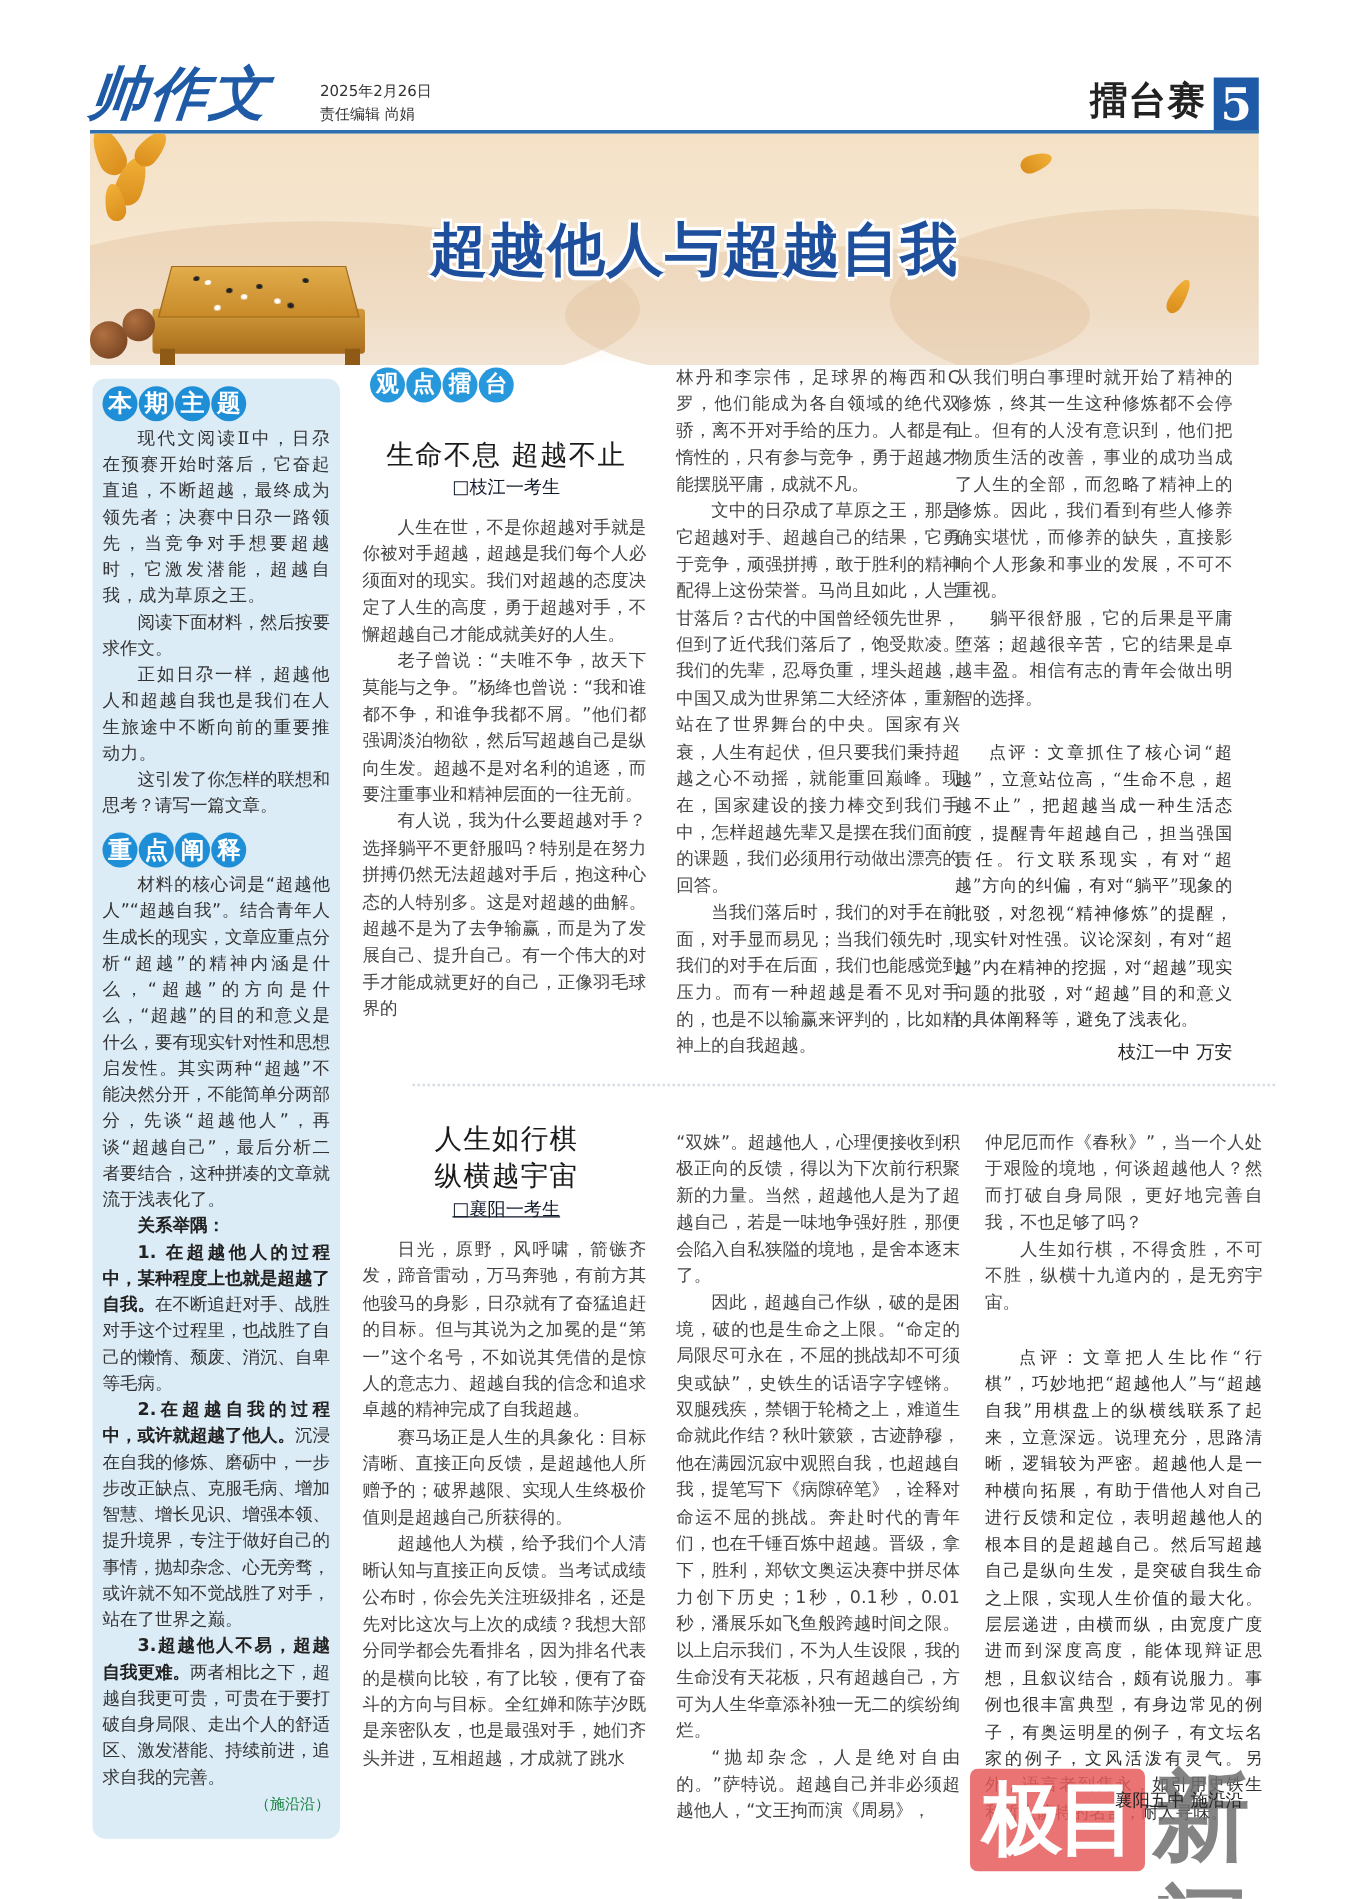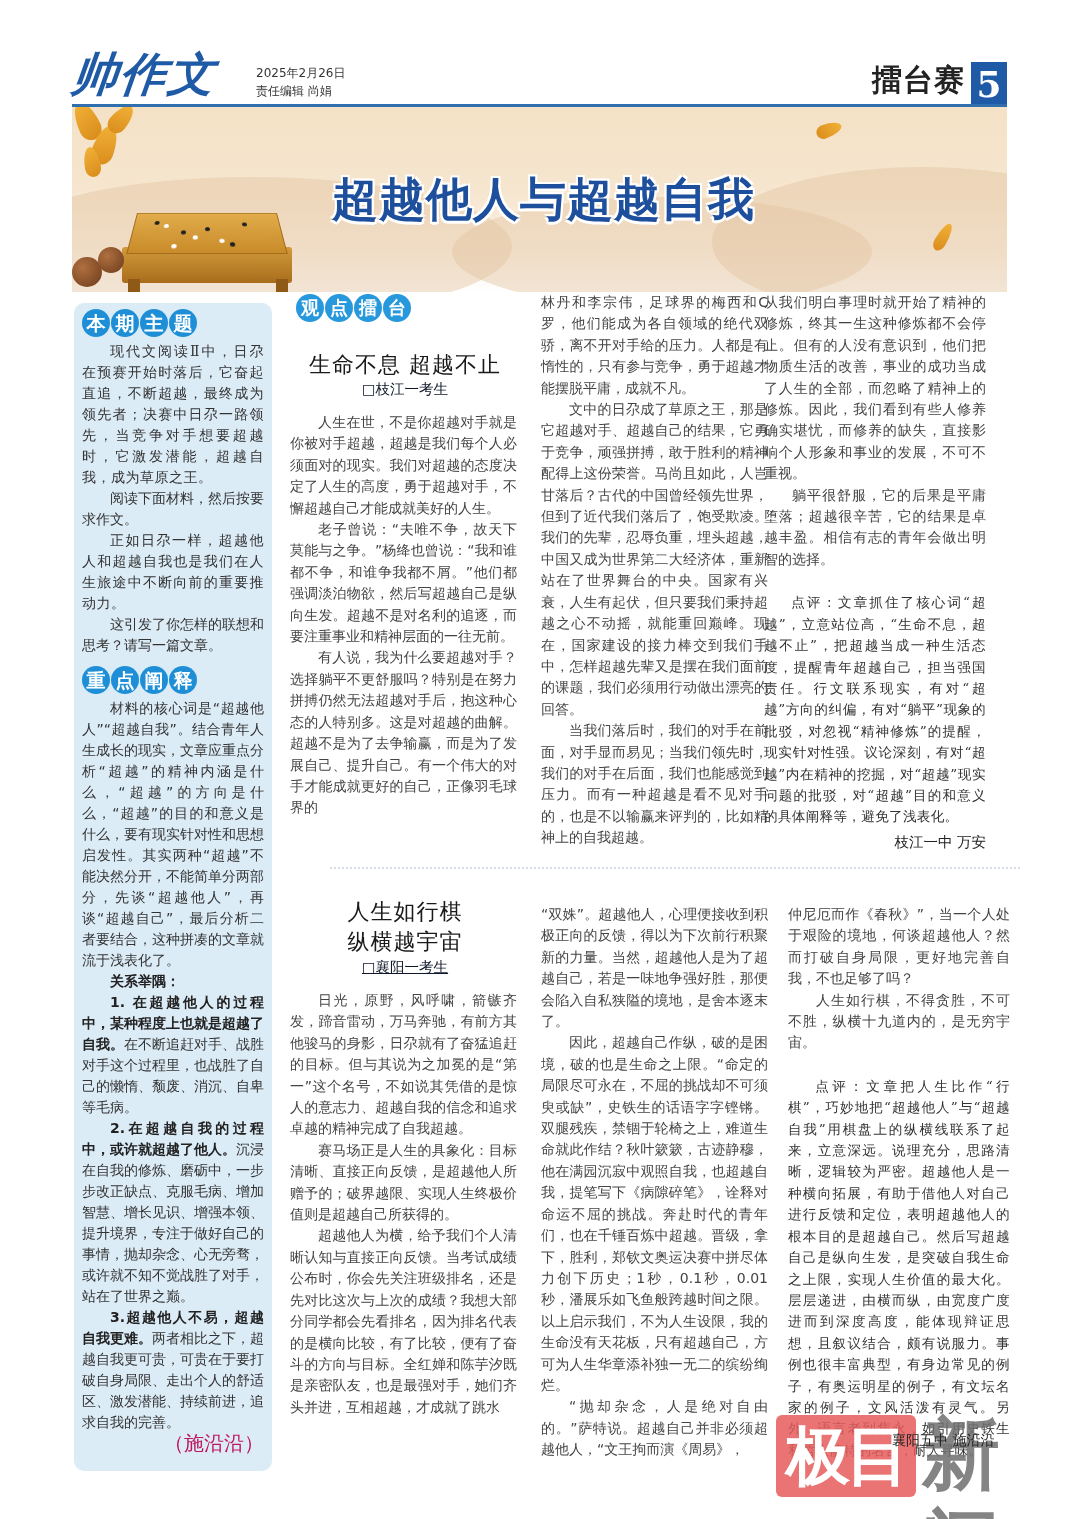--- a/index.html
+++ b/index.html
@@ -17,31 +17,31 @@
   
   .banner { position: absolute; left: 72px; top: 107px; width: 935px; height: 185px; overflow: hidden;
     background: linear-gradient(180deg, #f4e1c6 0%, #f6e6cf 45%, #fbf1e3 75%, #ffffff 100%); }
   .hill { position: absolute; border-radius: 50%; background: rgba(226,196,160,0.45); }
   .leaf { position: absolute; width: 22px; height: 40px; border-radius: 50% 50% 50% 50% / 70% 70% 30% 30%; background: linear-gradient(160deg, #f2b33a, #d98b1a); }
   .board { position: absolute; left: 60px; top: 100px; width: 150px; height: 50px; background: linear-gradient(180deg, #e2ad4c, #c98b2a); transform: perspective(200px) rotateX(35deg); border: 1px solid #a06a1a; }
   .board-base { position: absolute; left: 50px; top: 140px; width: 170px; height: 36px; background: linear-gradient(180deg, #d19a3a, #a86d1c); border-radius: 3px; }
   .board-leg { position: absolute; top: 172px; width: 12px; height: 14px; background: #8e5a16; }
   .bowl { position: absolute; border-radius: 50%; background: radial-gradient(circle at 35% 35%, #b07040, #6b3a1a); }
   .stone { position: absolute; width: 5px; height: 5px; border-radius: 50%; }
-  .banner-title { position: absolute; left: 4px; width: 935px; top: 62px; text-align: center; font-family: "DejaVu Serif", serif; font-size: 46px; font-weight: bold; color: #1d4f9c; letter-spacing: 1px;
+  .banner-title { position: absolute; left: 16px; width: 935px; top: 62px; text-align: center; font-family: "DejaVu Serif", serif; font-size: 46px; font-weight: bold; color: #1d4f9c; letter-spacing: 1px;
     text-shadow: 2px 2px 0 #fff, -2px -2px 0 #fff, 2px -2px 0 #fff, -2px 2px 0 #fff, 0 3px 0 #fff; }
 
   
   .sidebar { position: absolute; left: 74px; top: 303px; width: 198px; height: 1168px; background: #dcecf7; border-radius: 10px; padding: 6px 8px 8px 8px; }
   .badge-row { display: flex; gap: 1px; margin: 0 0 4px 0; }
   .badge-row .circ { width: 28px; height: 28px; border-radius: 50%; background: #1e8fd6; color: #fff; font-size: 19px; font-weight: bold; text-align: center; line-height: 28px; }
   .sb-p { font-size: 14px; line-height: 21px; color: #333; text-indent: 2em; text-align: justify; }
   .sb-p.serif { font-family: "DejaVu Serif", serif; letter-spacing: 0.5px; }
   .sb-p b { color: #222; }
-  .sb-sign { font-size: 20px; line-height: 21px; text-align: right; color: #be185d; }
+  .sb-sign { font-size: 12px; line-height: 21px; text-align: right; color: #15803d; }
   .sb-gap { height: 10px; }
 
   
   .col { position: absolute; font-size: 14px; line-height: 21.4px; color: #444; text-align: justify; }
   .col p { text-indent: 2em; }
   .col p.cont { text-indent: 0; }
   .col p.review { font-family: "DejaVu Serif", serif; color: #333; font-size: 13.6px; letter-spacing: 0.3px; }
   .col .author-sign { text-align: right; color: #222; font-size: 14.5px; margin-top: 4px; }
   .section-badges { position: absolute; left: 296px; top: 294px; display: flex; gap: 1px; }
   .section-badges .circ { width: 28px; height: 28px; border-radius: 50%; background: #2898dc; color: #fff; font-size: 18px; font-weight: bold; text-align: center; line-height: 28px; }

